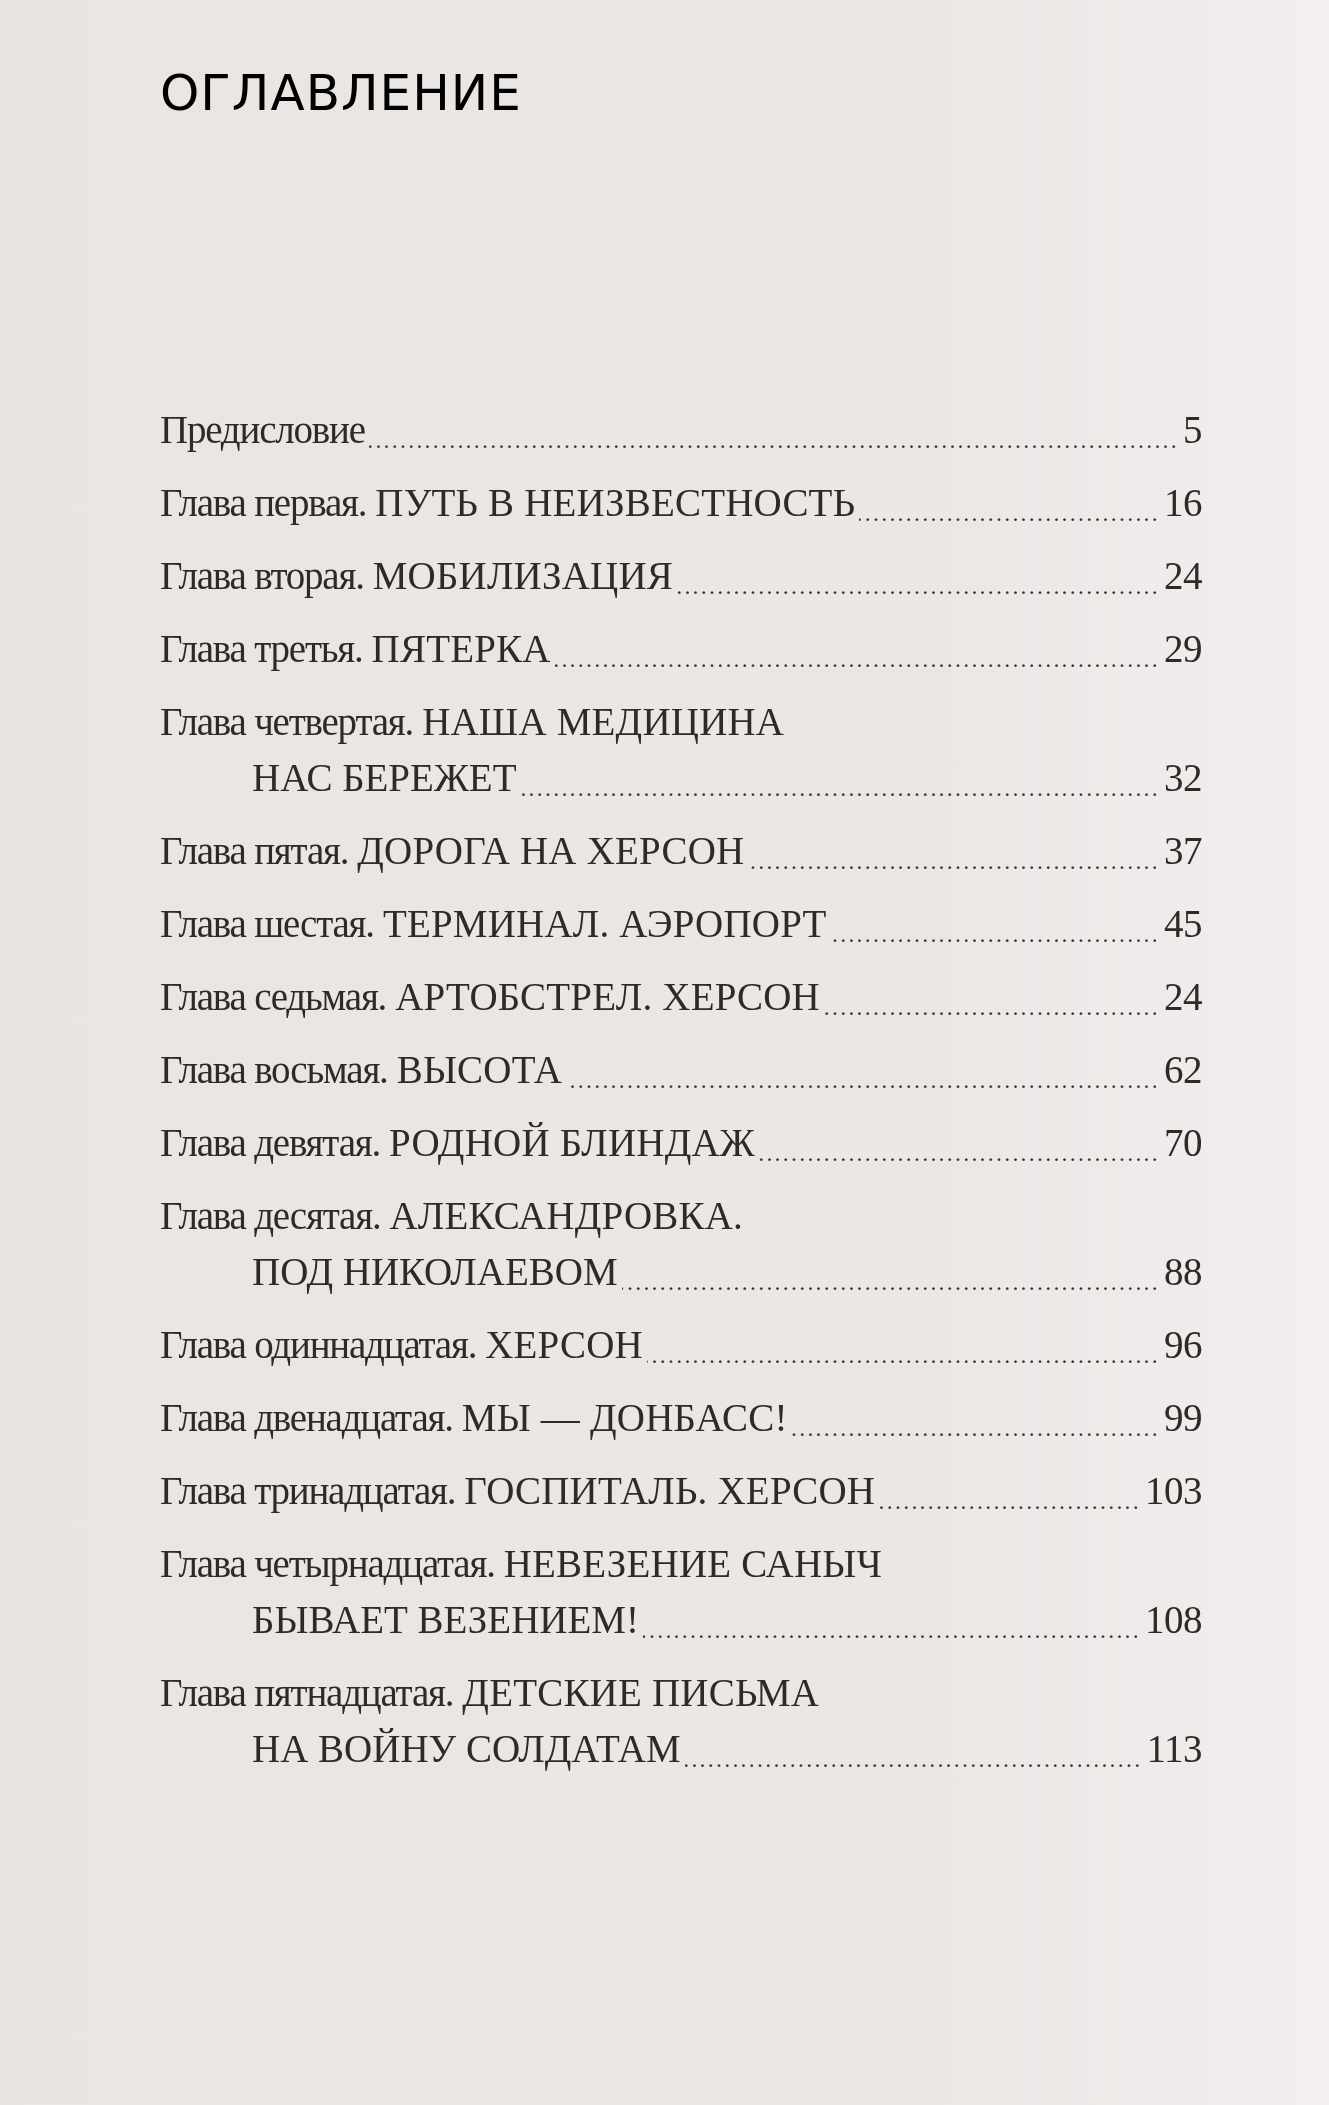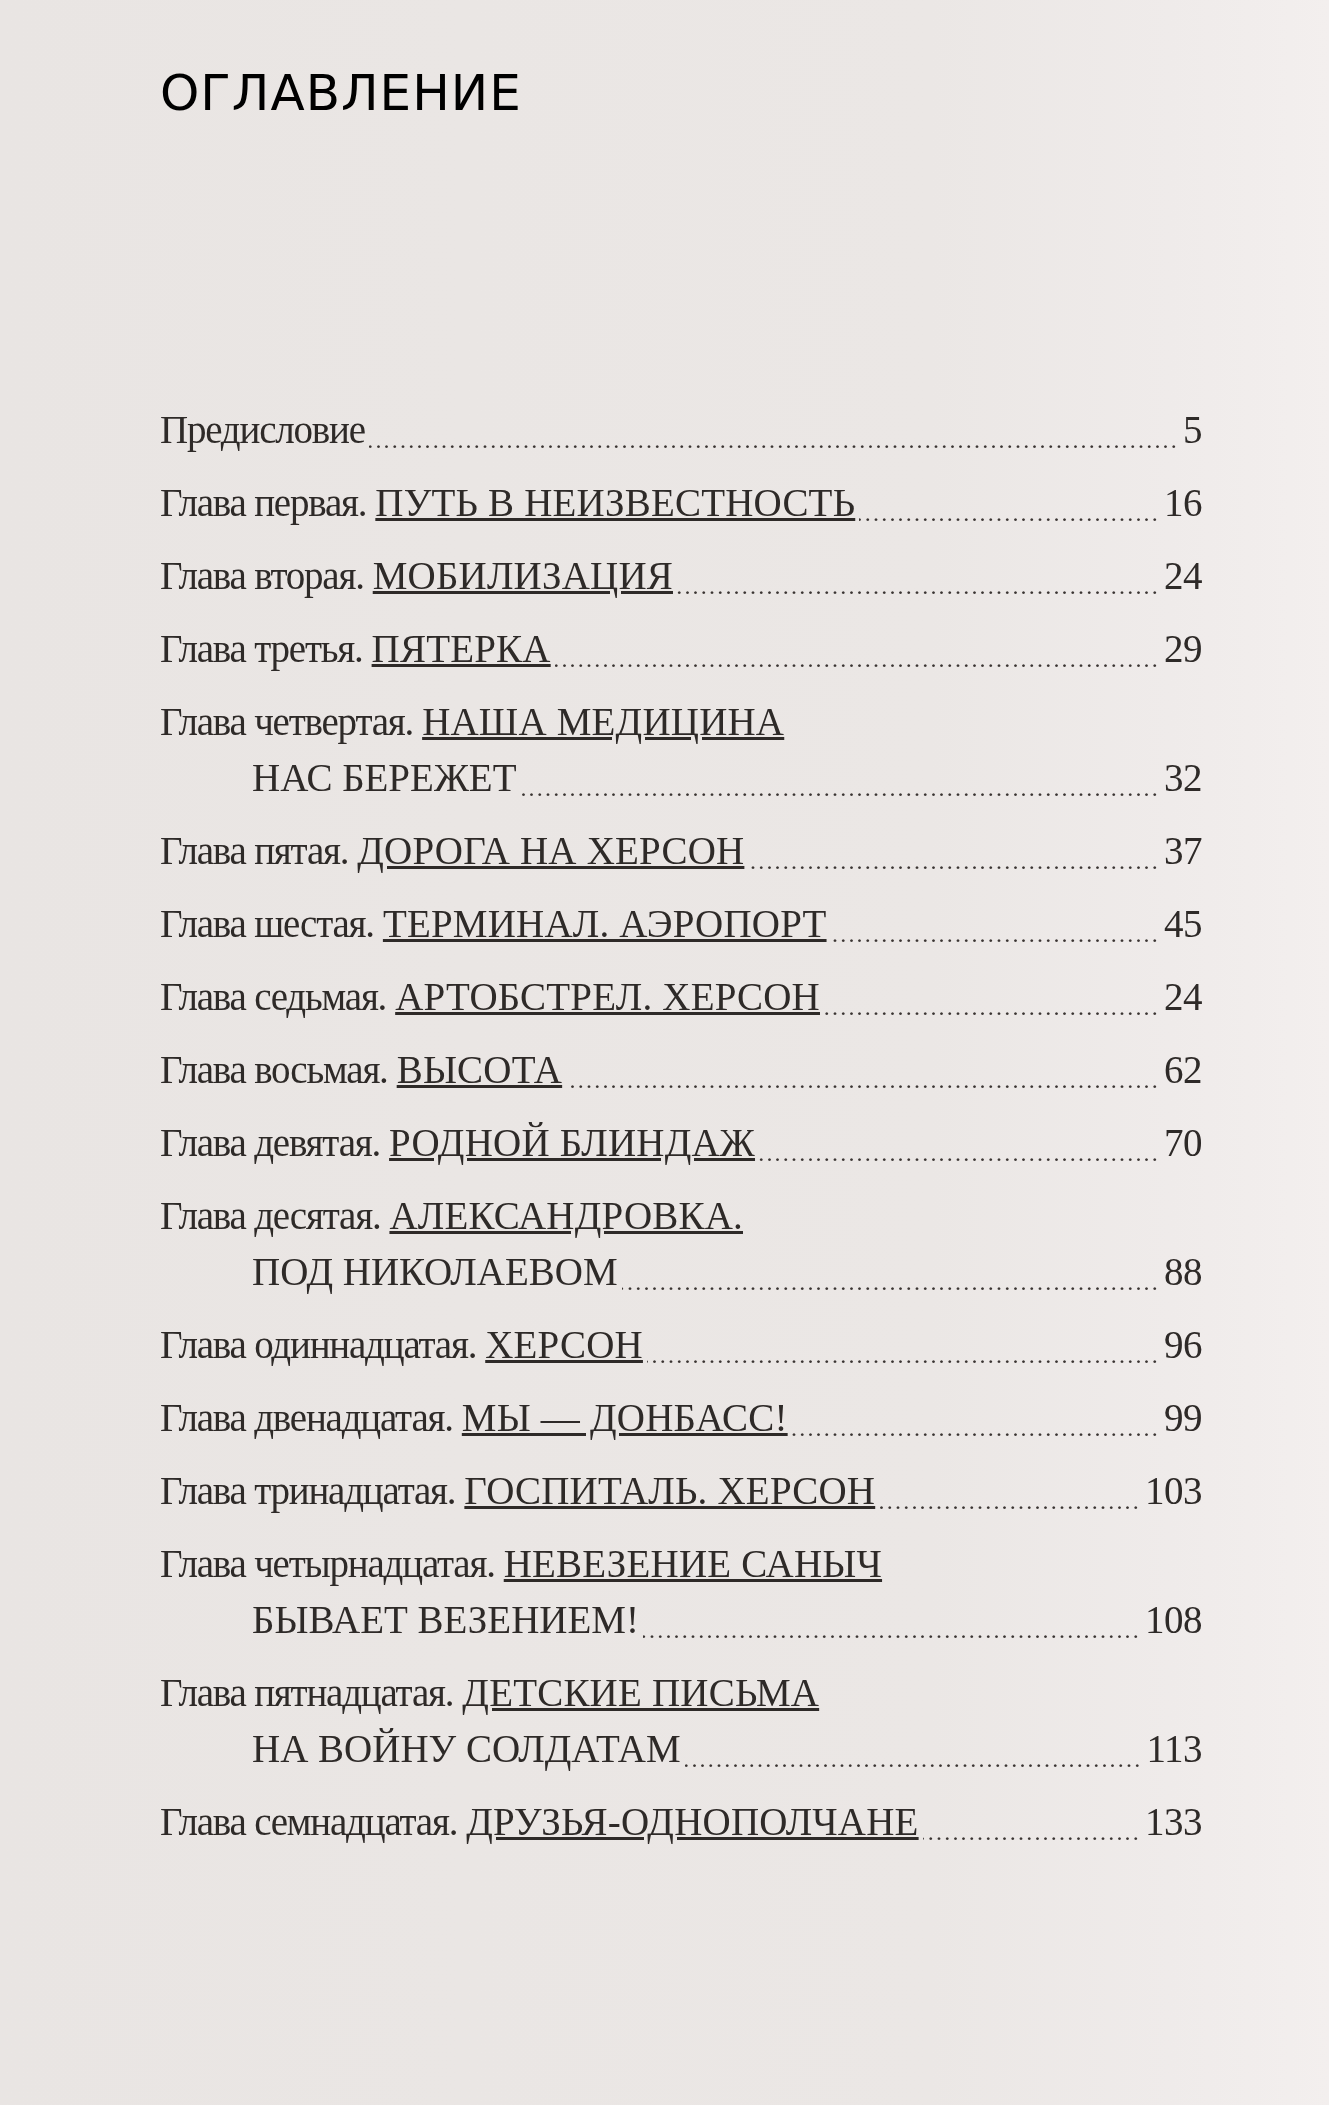--- a/index.html
+++ b/index.html
@@ -47,21 +47,21 @@
       line-height: 56px;
       white-space: nowrap;
     }
     .line.first-only {
       height: 56px;
     }
     .line.cont {
       padding-left: 92px;
     }
     .prefix { letter-spacing: -1.2px; }
-    .title { letter-spacing: 0.2px; margin-left: 9px; text-decoration: underline; }
+    .title { letter-spacing: 0.2px; margin-left: 9px; }
     .dots {
       flex: 1;
       overflow: hidden;
       margin: 0 4px 0 4px;
       position: relative;
       height: 56px;
     }
     .dots::before {
       content: "........................................................................................................................................................................................";
       position: absolute;
@@ -235,22 +235,16 @@
           <span class="title">ДЕТСКИЕ ПИСЬМА</span>
         </div>
         <div class="line cont">
           <span class="title-cont">НА ВОЙНУ СОЛДАТАМ</span>
           <span class="dots"></span>
           <span class="page-num">113</span>
         </div>
         <div class="gap"></div>
       </div>
       <div class="entry">
-        <div class="line">
-          <span class="prefix">Глава семнадцатая.</span>
-          <span class="title">ДРУЗЬЯ-ОДНОПОЛЧАНЕ</span>
-          <span class="dots"></span>
-          <span class="page-num">133</span>
-        </div>
         <div class="gap"></div>
       </div>
     </div>
 </div>
 
 </body></html>

